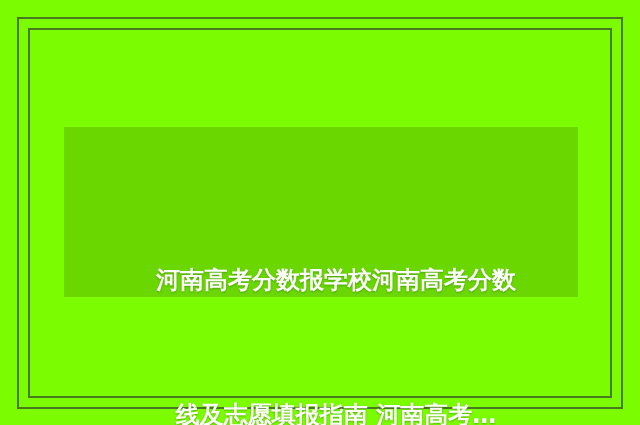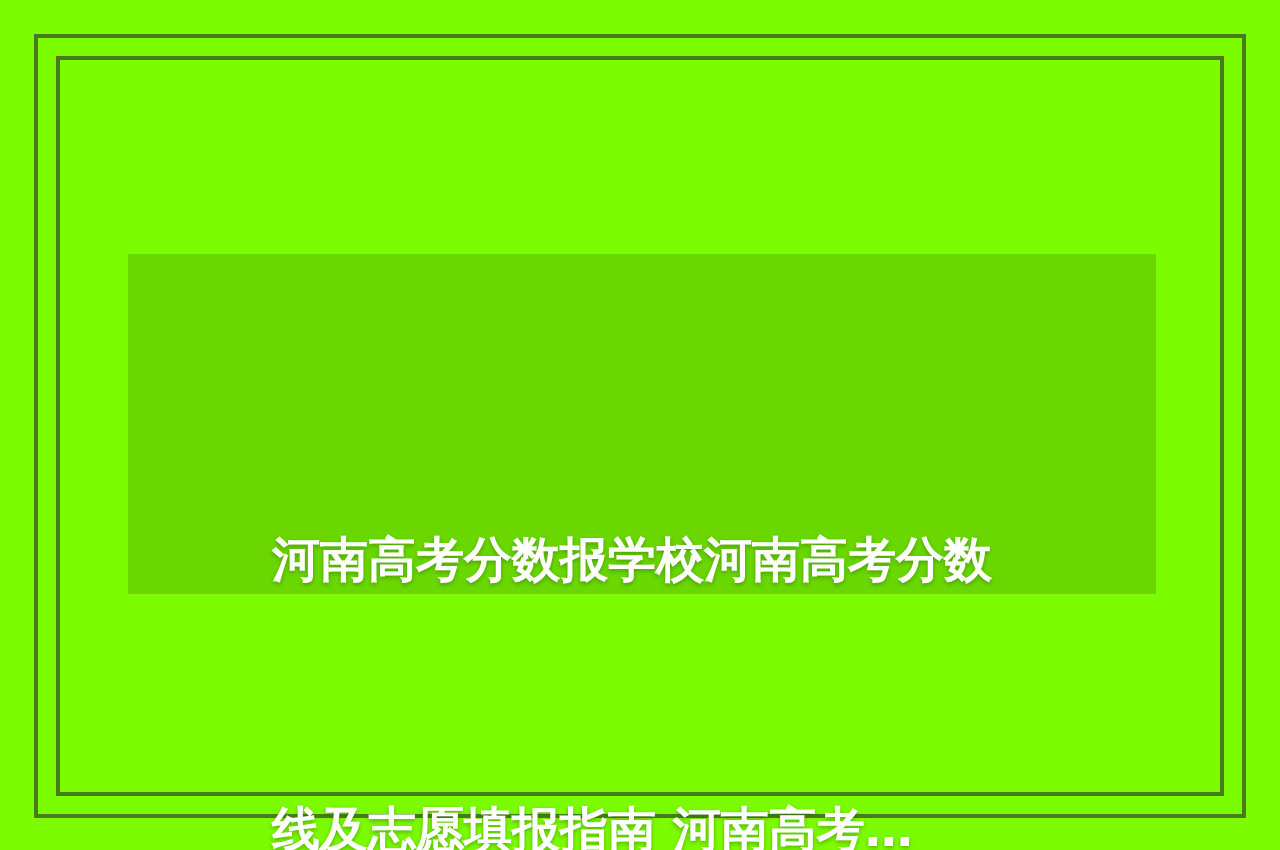--- a/index.html
+++ b/index.html
@@ -12,20 +12,21 @@
     overflow: hidden;
     background: #7CFC00;
     font-family: "DejaVu Sans", "Liberation Sans", sans-serif;
   }
 
   #page {
     position: relative;
     width: 640px;
     height: 425px;
     background: #7CFC00;
+    text-align: center;
   }
 
   
   .frame-outer {
     position: absolute;
     left: 17px;
     top: 17px;
     right: 17px;
     bottom: 16px;
     border: 2px solid #4A7A1E;

